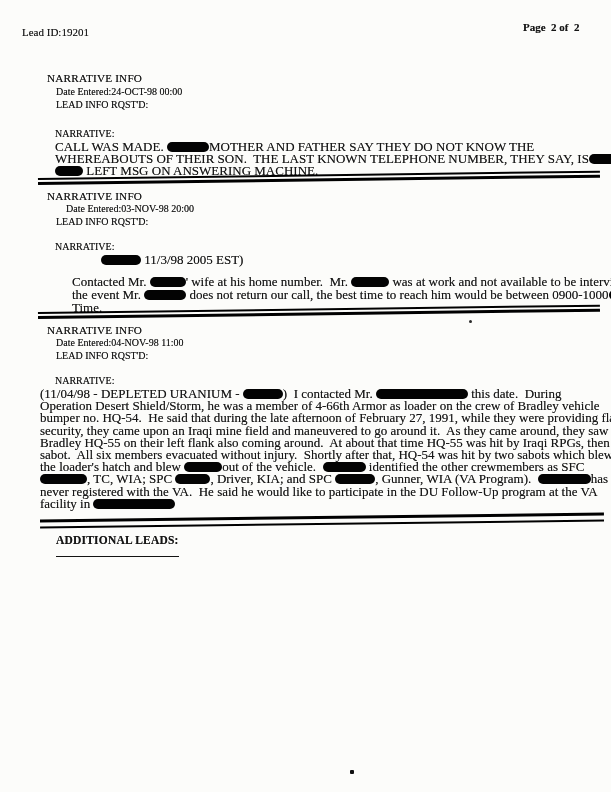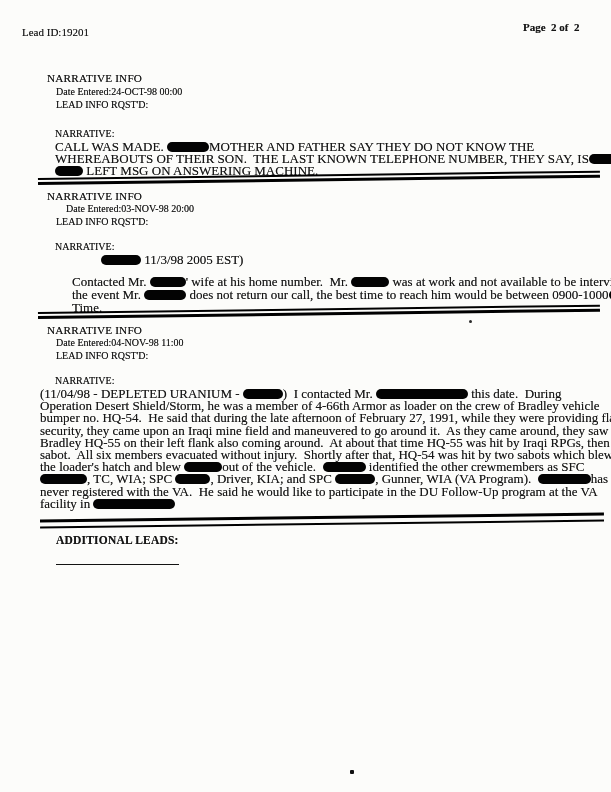--- a/index.html
+++ b/index.html
@@ -32,21 +32,21 @@
   .sep3 .gap2{height:4px;}
   
   .s2h{left:47px;top:190px;} .s2d{left:56px;top:203px;margin-left:10px;} .s2l{left:56px;top:216px;}
   .s2n{left:55px;top:241px;} .s2note{left:55px;top:254px;margin-left:46px;}
   .s2b{left:55px;top:276px;line-height:12.9px;margin-left:17px;}
   
   .s3h{left:47px;top:324px;} .s3d{left:56px;top:337px;} .s3l{left:56px;top:350px;}
   .s3n{left:55px;top:375px;} .s3b{left:40px;top:388px;}
   
   .addl{left:56px;top:534px;font-weight:bold;font-size:11.5px;letter-spacing:.2px;
-        border-bottom:1.6px solid #131313;padding-bottom:18px;text-shadow:0 0 .4px rgba(0,0,0,.6);white-space:pre;}
+        border-bottom:1.6px solid #131313;padding-bottom:10px;text-shadow:0 0 .4px rgba(0,0,0,.6);white-space:pre;}
   
   .dot1{left:469px;top:320px;width:3px;height:3px;background:#2a2a2a;border-radius:50%;}
   .dot2{left:350px;top:770px;width:4px;height:4px;background:#101010;border-radius:1px;}
 </style>
 </head>
 <body>
 
 <div class="page">
 
   <div class="abs lead-id">Lead ID:19201</div>

